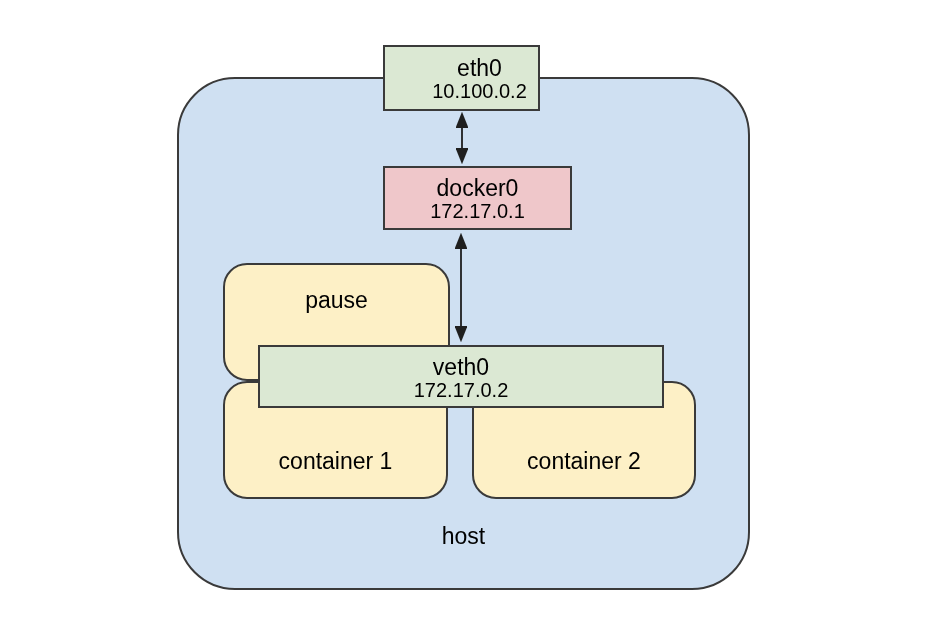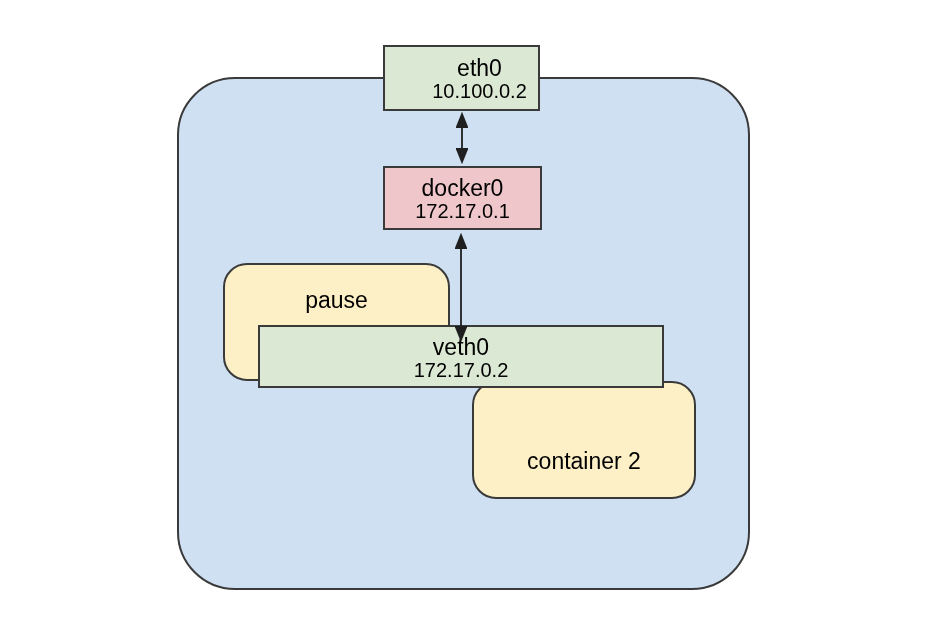--- a/index.html
+++ b/index.html
@@ -53,26 +53,26 @@
   }
   .eth0{
     left:383px; top:45px;
     width:157px; height:66px;
     background:var(--interface-fill);
     z-index:3;
     padding-left:36px;
   }
   .docker0{
     left:383px; top:166px;
-    width:159px; height:64px;
+    width:189px; height:64px;
     background:var(--bridge-fill);
     z-index:3;
   }
   .veth0{
-    left:258px; top:325px;
+    left:258px; top:345px;
     width:406px; height:63px;
     background:var(--interface-fill);
     z-index:2;
   }
   .rounded{
     background:var(--container-fill);
     border-radius:24px;
     z-index:1;
     justify-content:flex-start;
   }
@@ -121,40 +121,44 @@
 <body>
 
 <div class="canvas">
 
   <div class="host"></div>
 
   <div class="node rounded pause">
     <span class="label">pause</span>
   </div>
 
+  <div class="node rounded container1">
+    <span class="label">container 1</span>
+  </div>
 
   <div class="node rounded container2">
     <span class="label">container 2</span>
   </div>
 
   <div class="node veth0">
     <span class="label">veth0</span>
     <span class="ip">172.17.0.2</span>
   </div>
 
   <div class="node eth0">
     <span class="label">eth0</span>
     <span class="ip">10.100.0.2</span>
   </div>
 
   <div class="node docker0">
     <span class="label">docker0</span>
     <span class="ip">172.17.0.1</span>
   </div>
 
+  <div class="host-label">host</div>
 
   <svg class="arrows" viewBox="0 0 933 641" xmlns="http://www.w3.org/2000/svg">
     <defs>
       <marker id="ah" viewBox="0 0 10 8" refX="8" refY="4" markerWidth="9" markerHeight="7.2" orient="auto-start-reverse">
         <path d="M0,0 L10,4 L0,8 z" fill="#1f1f1f"></path>
       </marker>
     </defs>
     <line x1="462" y1="115" x2="462" y2="161" marker-start="url(#ah)" marker-end="url(#ah)"></line>
     <line x1="461" y1="236" x2="461" y2="339" marker-start="url(#ah)" marker-end="url(#ah)"></line>
   </svg>

